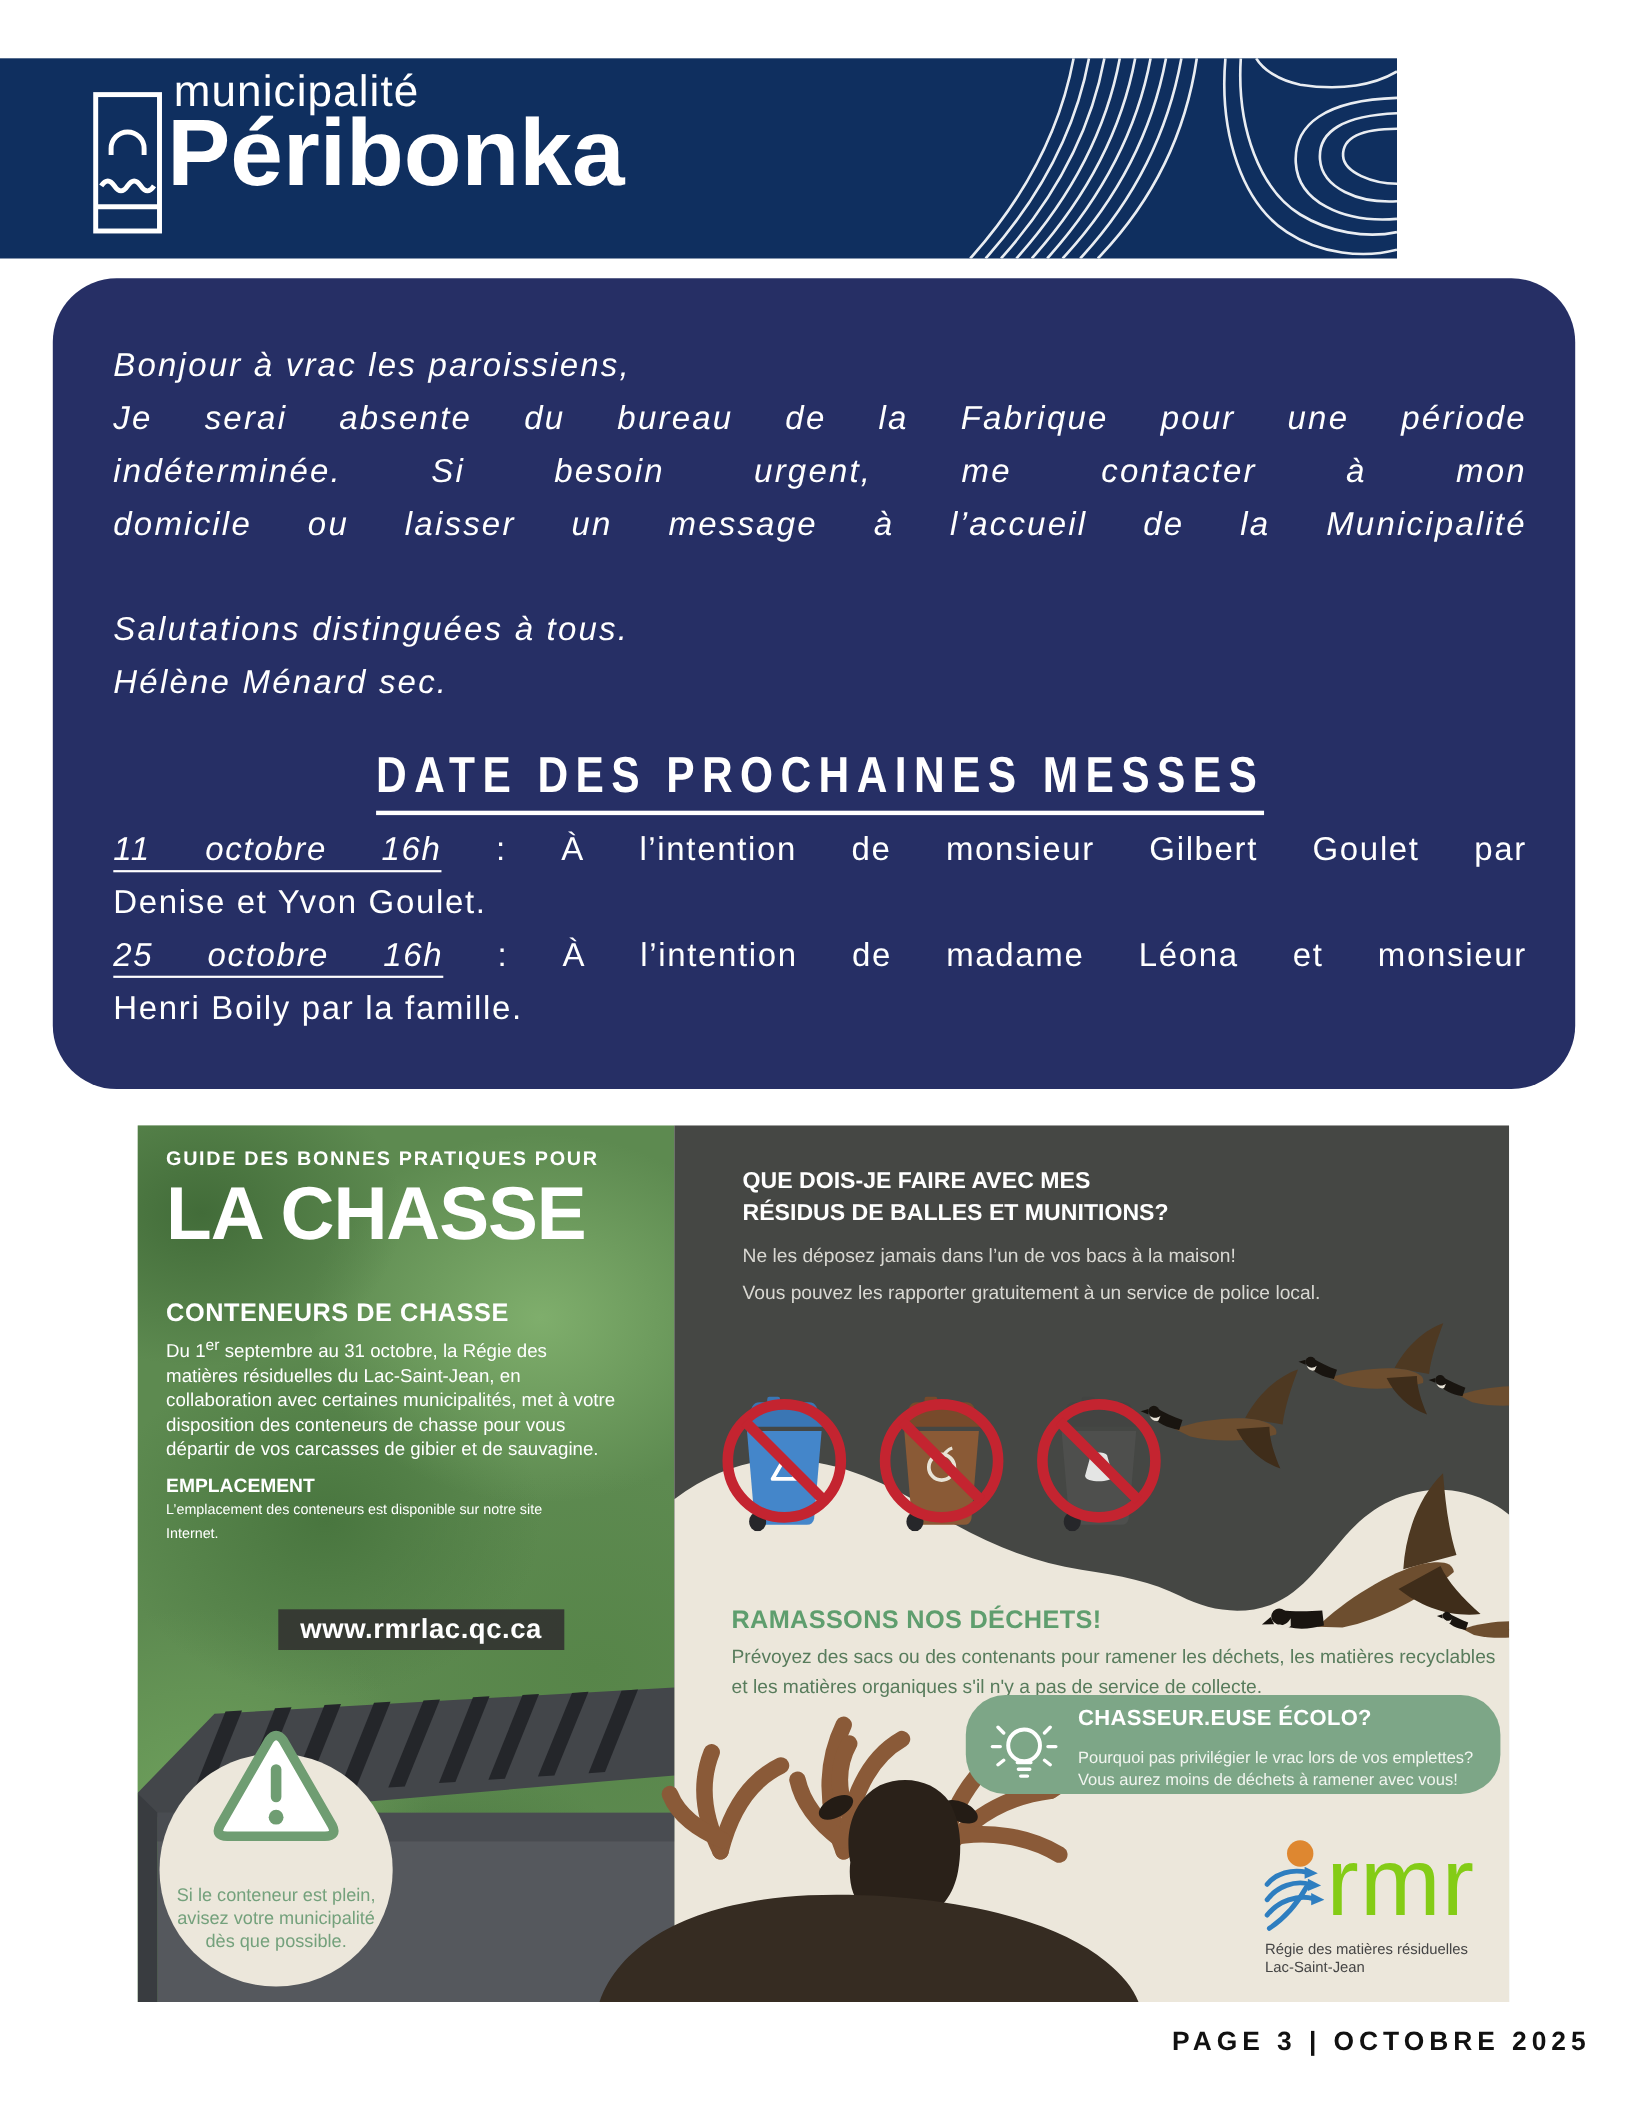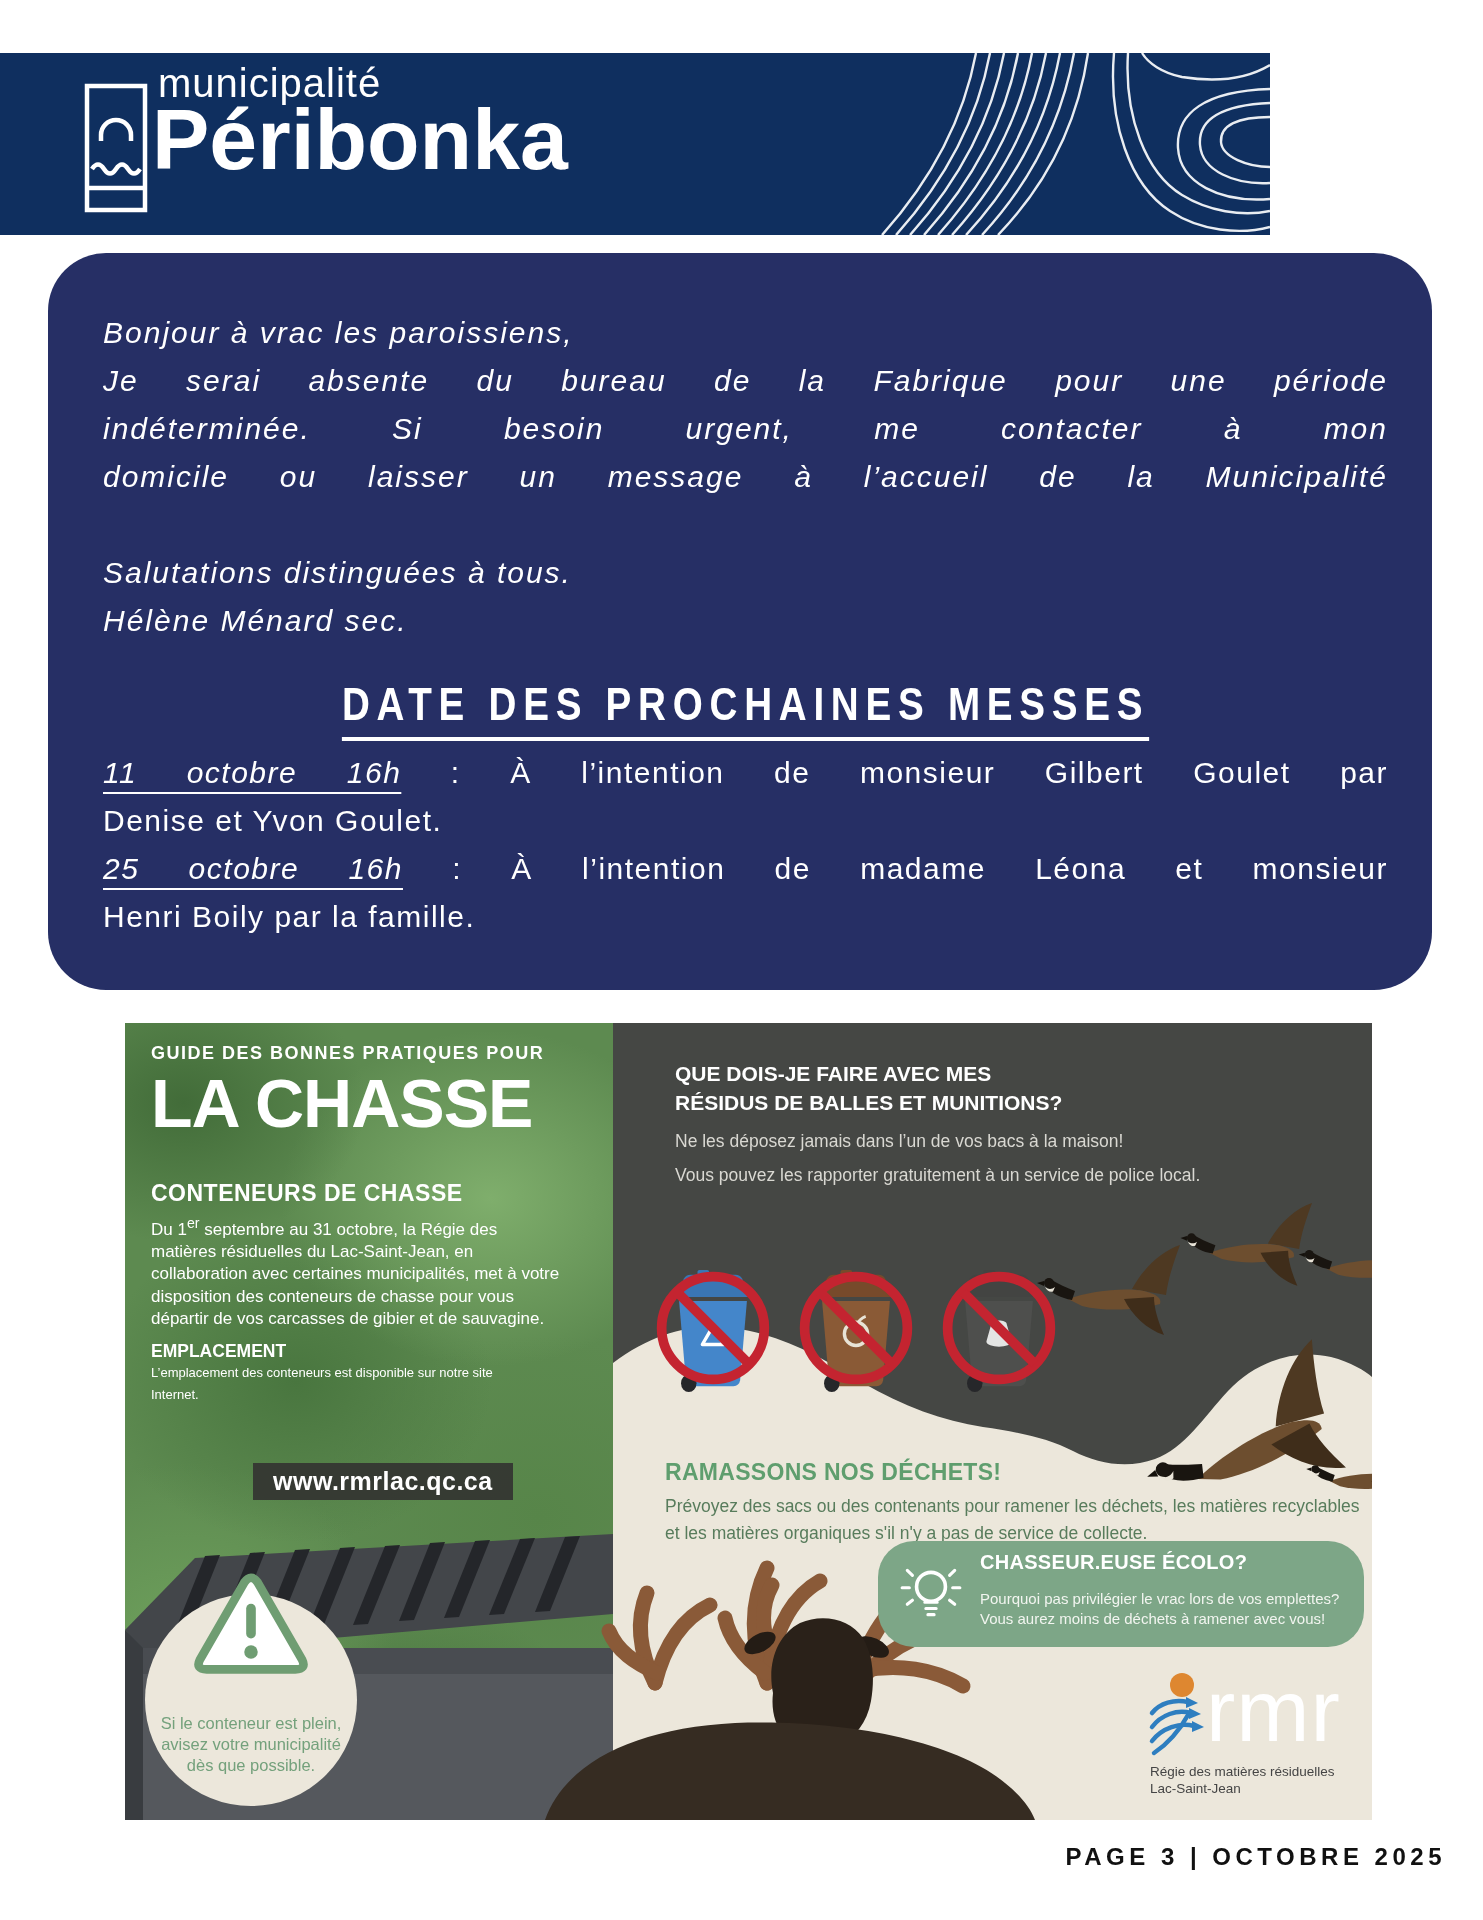--- a/index.html
+++ b/index.html
@@ -71,31 +71,31 @@
   }
 
   .flyer-right { position:absolute; left:488px; top:0; width:759px; height:797px; background:#454744; }
   .wave-svg { position:absolute; left:0; top:0; z-index:0; }
   .q-title { position:absolute; left:62px; top:36px; color:#fff; font-weight:700; font-size:21px; line-height:29px; z-index:2; }
   .q-p { position:absolute; left:62px; color:#d9d8d2; font-size:17.5px; z-index:2; }
   .bin-wrap { position:absolute; top:243px; width:120px; height:126px; z-index:2; }
   .ram-title { position:absolute; left:52px; top:436px; color:#5f9e6e; font-weight:700; font-size:23px; z-index:2; letter-spacing:0.3px; }
   .ram-p { position:absolute; left:52px; top:470px; width:706px; color:#587c5c; font-size:17.5px; line-height:27px; z-index:2; }
   .tip-box {
-    position:absolute; left:265px; top:518px; width:486px; height:106px; z-index:4;
+    position:absolute; left:265px; top:518px; width:486px; height:90px; z-index:4;
     background:#7da687; border-radius:36px; color:#fff;
   }
   .tip-bulb { position:absolute; left:20px; top:20px; }
   .tip-text { position:absolute; left:102px; top:10px; width:366px; }
   .tip-title { font-weight:700; font-size:20px; letter-spacing:0.3px; }
   .tip-body { font-size:15px; line-height:20px; margin-top:15px; color:#f2f5f0; }
   .rmr { position:absolute; left:535px; top:640px; width:226px; height:157px; z-index:4; }
   .rmr-dot { position:absolute; left:22px; top:10px; width:24px; height:24px; border-radius:50%; background:#de8730; }
   .rmr-swirl { position:absolute; left:0; top:32px; }
-  .rmr-name { position:absolute; left:58px; top:0px; font-size:88px; line-height:96px; color:#ffffff; letter-spacing:1px; }
+  .rmr-name { position:absolute; left:58px; top:0px; font-size:88px; line-height:96px; color:#84cc16; letter-spacing:1px; }
   .rmr-caption { position:absolute; left:2px; top:100px; font-size:13.5px; line-height:17px; color:#454545; }
   .moose { position:absolute; left:380px; top:500px; z-index:3; }
 
   
   .footer {
     position:absolute; right:37px; top:1843px; color:#111;
     font-weight:700; font-size:24px; letter-spacing:4.5px; white-space:nowrap;
   }
 </style>
 </head>

